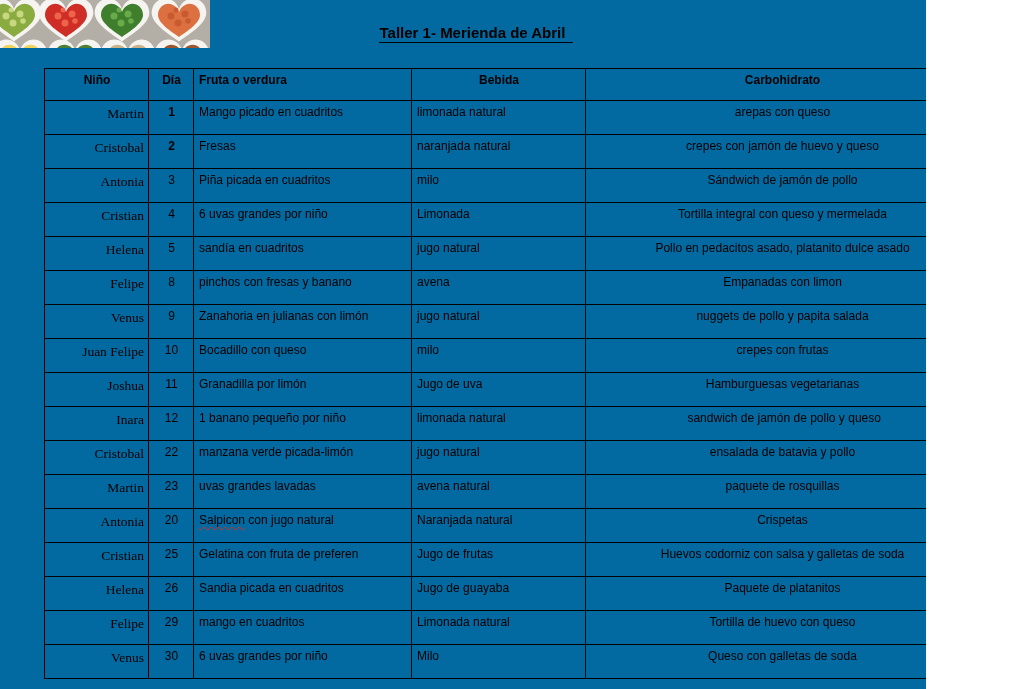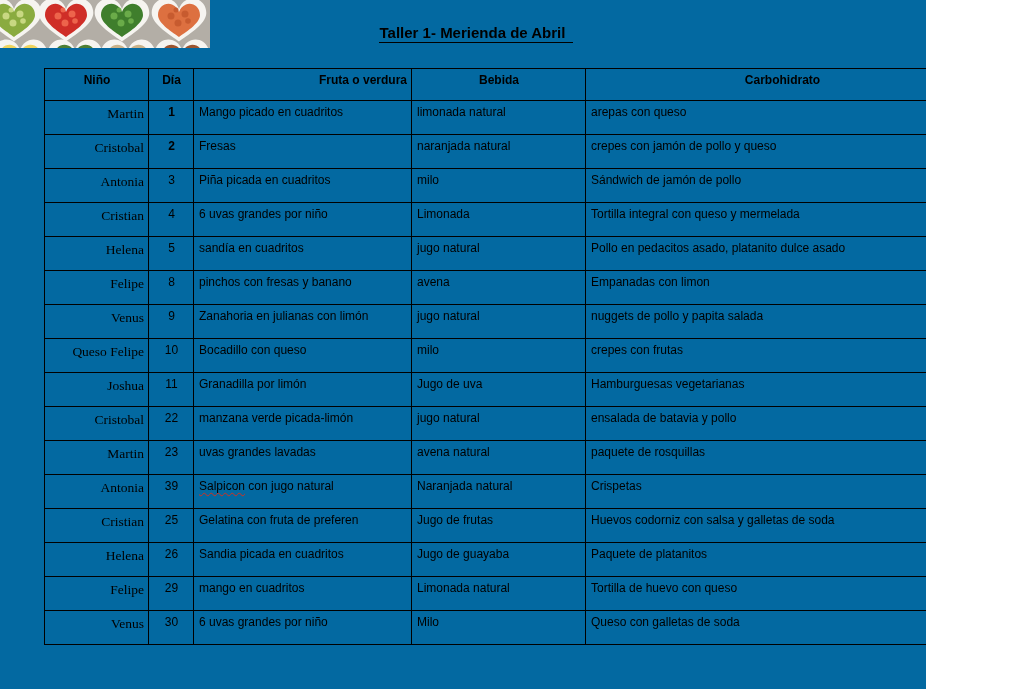--- a/index.html
+++ b/index.html
@@ -22,29 +22,29 @@
     border-collapse:collapse; table-layout:fixed;
   }
   .menu th, .menu td {
     border:1px solid #000; vertical-align:top;
     padding:4px 4px 2px 5px; font-size:12px; color:#000;
     overflow:hidden; box-sizing:border-box;
   }
   .menu thead tr { height:32px; }
   .menu tbody tr { height:34px; }
   .menu th { font-weight:bold; text-align:center; }
-  .menu th.h-fruta { text-align:right; }
+  .menu th.h-fruta { text-align:left; }
   td.col-nino {
     font-family:Liberation Serif, serif; font-size:13.5px;
     text-align:right; padding-top:5px;
   }
   td.col-dia { text-align:center; }
   td.col-fruta { text-align:left; }
   td.col-bebida { text-align:left; }
-  td.col-carb { text-align:left; white-space:pre-wrap;margin-left:39px; }
+  td.col-carb { text-align:center; white-space:pre-wrap;margin-left:39px; }
   .b { font-weight:bold; }
   .sq {
     text-decoration-line:underline;
     text-decoration-style:wavy;
     text-decoration-color:#d03020;
     text-decoration-thickness:1px;
     text-underline-offset:2px;
   }
 </style>
 </head>
@@ -237,21 +237,21 @@
           <td class="col-dia b">1</td>
           <td class="col-fruta">Mango picado en cuadritos</td>
           <td class="col-bebida">limonada natural</td>
           <td class="col-carb">arepas con queso</td>
         </tr>
         <tr>
           <td class="col-nino">Cristobal</td>
           <td class="col-dia b">2</td>
           <td class="col-fruta">Fresas</td>
           <td class="col-bebida">naranjada natural</td>
-          <td class="col-carb">crepes con jamón de pollo y queso</td>
+          <td class="col-carb">crepes con jamón de huevo y queso</td>
         </tr>
         <tr>
           <td class="col-nino">Antonia</td>
           <td class="col-dia">3</td>
           <td class="col-fruta">Piña picada en cuadritos</td>
           <td class="col-bebida">milo</td>
           <td class="col-carb">Sándwich de jamón de pollo</td>
         </tr>
         <tr>
           <td class="col-nino">Cristian</td>
@@ -275,50 +275,57 @@
           <td class="col-carb">Empanadas con limon</td>
         </tr>
         <tr>
           <td class="col-nino">Venus</td>
           <td class="col-dia">9</td>
           <td class="col-fruta">Zanahoria en julianas con limón</td>
           <td class="col-bebida">jugo natural</td>
           <td class="col-carb">nuggets de pollo y papita salada</td>
         </tr>
         <tr>
-          <td class="col-nino">Queso Felipe</td>
+          <td class="col-nino">Juan Felipe</td>
           <td class="col-dia">10</td>
           <td class="col-fruta">Bocadillo con queso</td>
           <td class="col-bebida">milo</td>
           <td class="col-carb">crepes con frutas</td>
         </tr>
         <tr>
           <td class="col-nino">Joshua</td>
           <td class="col-dia">11</td>
           <td class="col-fruta">Granadilla por limón</td>
           <td class="col-bebida">Jugo de uva</td>
           <td class="col-carb">Hamburguesas vegetarianas</td>
         </tr>
         <tr>
+          <td class="col-nino">Inara</td>
+          <td class="col-dia">12</td>
+          <td class="col-fruta">1 banano pequeño por niño</td>
+          <td class="col-bebida">limonada natural</td>
+          <td class="col-carb"> sandwich de jamón de pollo y queso</td>
+        </tr>
+        <tr>
           <td class="col-nino">Cristobal</td>
           <td class="col-dia">22</td>
           <td class="col-fruta">manzana verde picada-limón</td>
           <td class="col-bebida">jugo natural</td>
           <td class="col-carb">ensalada de batavia y pollo</td>
         </tr>
         <tr>
           <td class="col-nino">Martin</td>
           <td class="col-dia">23</td>
           <td class="col-fruta">uvas grandes lavadas</td>
           <td class="col-bebida">avena natural</td>
           <td class="col-carb">paquete de rosquillas</td>
         </tr>
         <tr>
           <td class="col-nino">Antonia</td>
-          <td class="col-dia">39</td>
+          <td class="col-dia">20</td>
           <td class="col-fruta"><span class="sq">Salpicon</span> con jugo natural</td>
           <td class="col-bebida">Naranjada natural</td>
           <td class="col-carb">Crispetas</td>
         </tr>
         <tr>
           <td class="col-nino">Cristian</td>
           <td class="col-dia">25</td>
           <td class="col-fruta">Gelatina con fruta de preferen</td>
           <td class="col-bebida">Jugo de frutas</td>
           <td class="col-carb">Huevos codorniz con salsa y galletas de soda</td>

